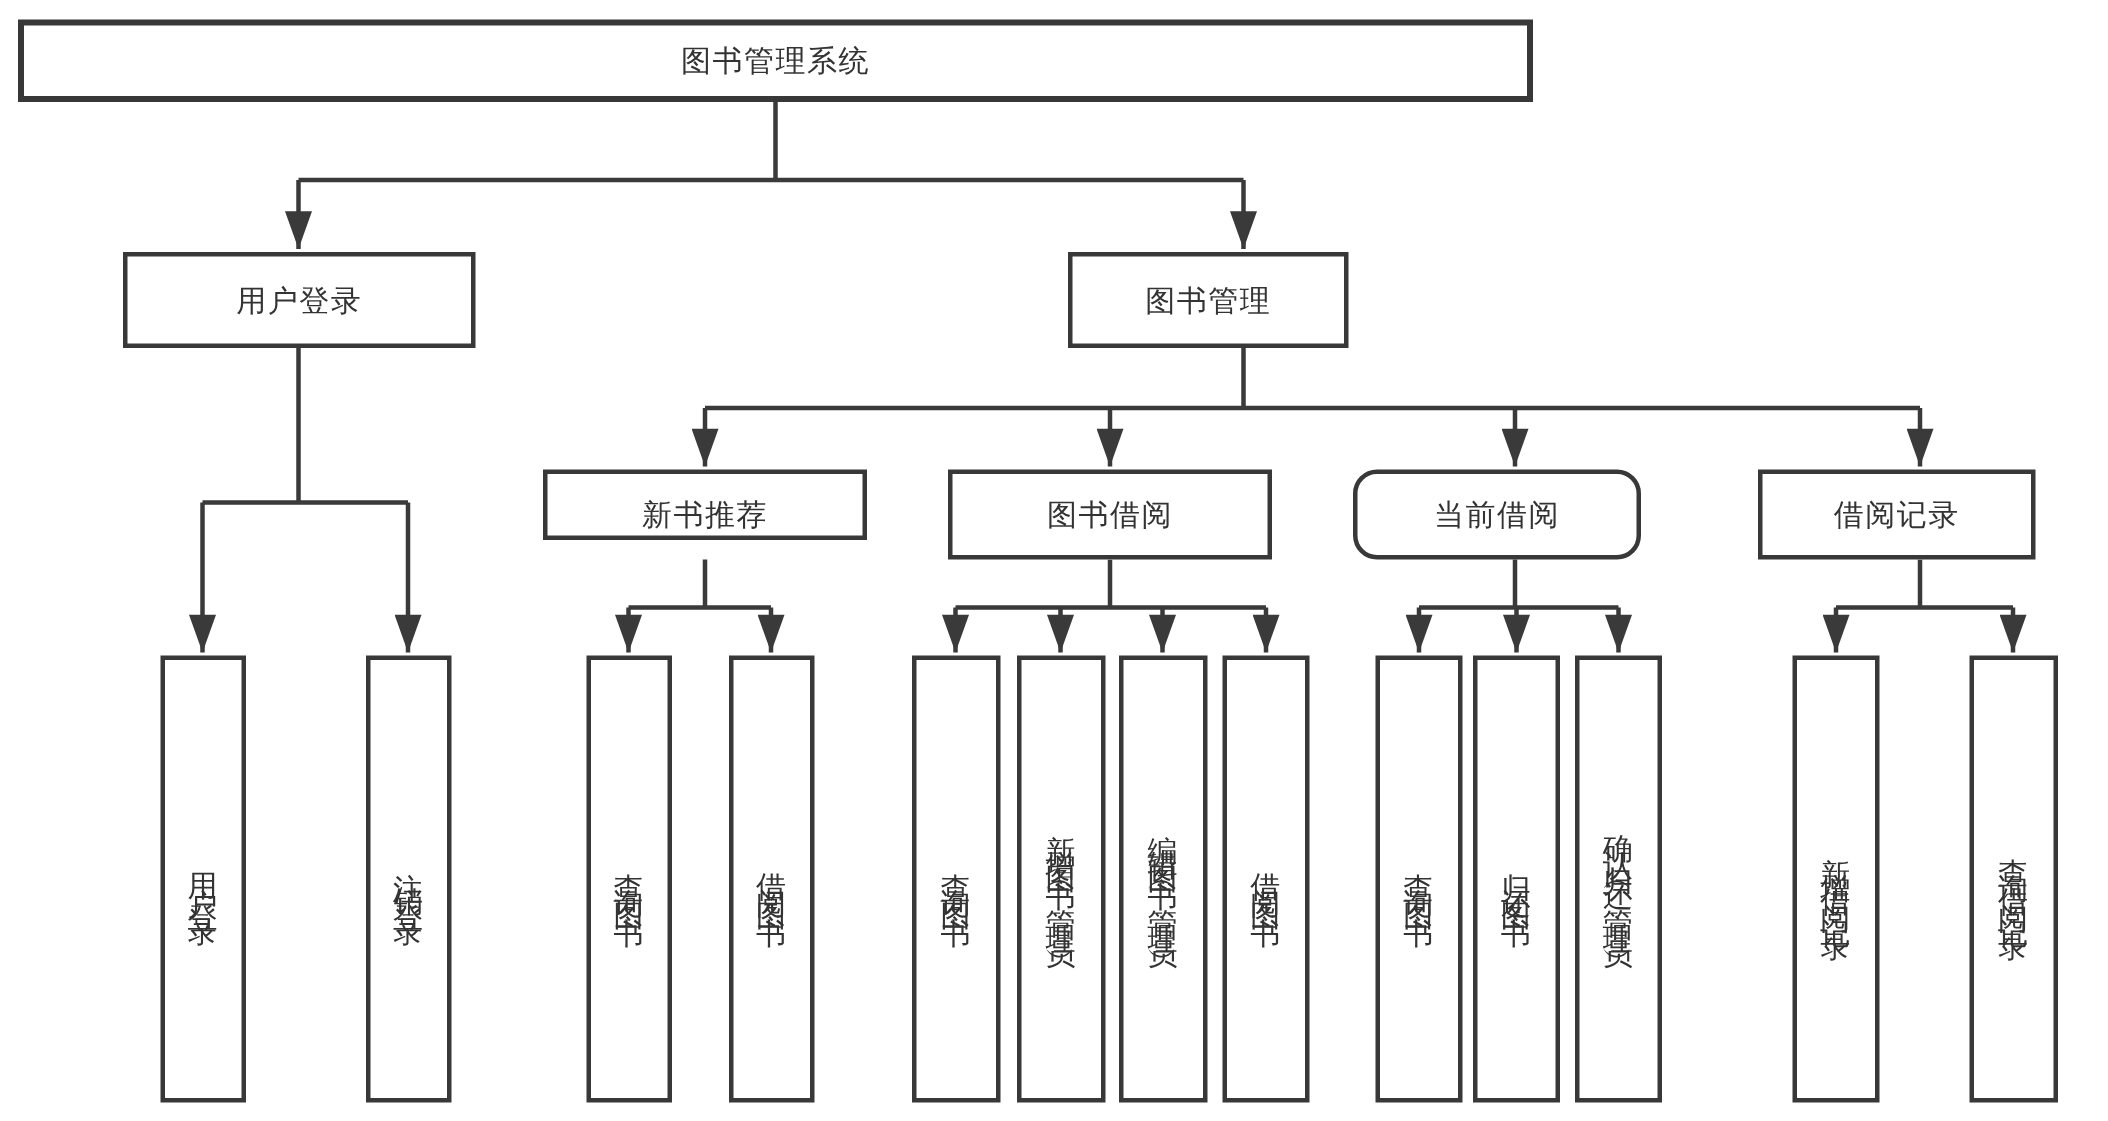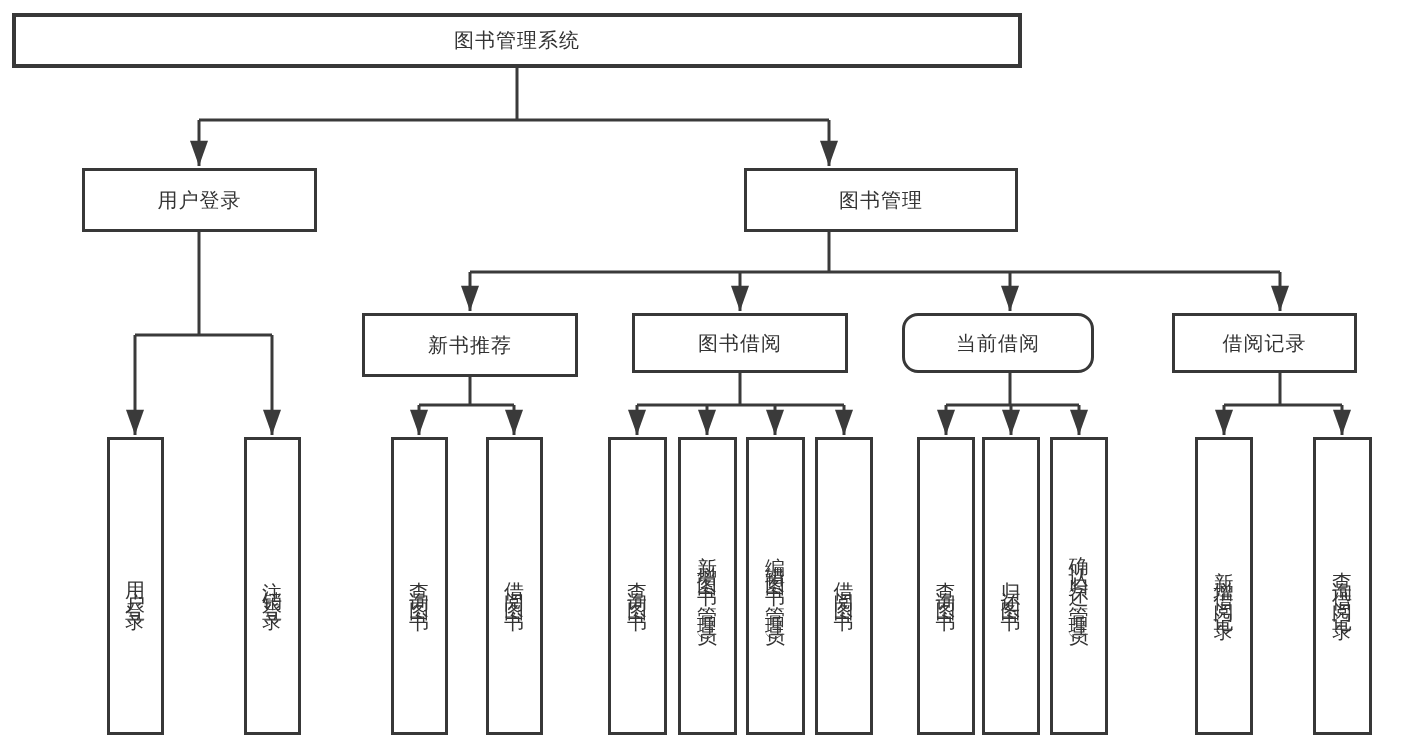--- a/index.html
+++ b/index.html
@@ -120,25 +120,25 @@
     </g>
   </svg>
 
   <div class="box root-box" style="left:12px; top:13px; width:1010px; height:55px;">
     <span class="hlabel">图书管理系统</span>
   </div>
 
   <div class="box" style="left:82px; top:168px; width:235px; height:64px;">
     <span class="hlabel">用户登录</span>
   </div>
-  <div class="box" style="left:744px; top:168px; width:274px; height:64px;">
+  <div class="box" style="left:712px; top:168px; width:187px; height:64px;">
     <span class="hlabel">图书管理</span>
   </div>
 
-  <div class="box" style="left:362px; top:313px; width:216px; height:64px;">
+  <div class="box" style="left:362px; top:313px; width:216px; height:47px;align-items:flex-end;">
     <span class="hlabel">新书推荐</span>
   </div>
   <div class="box" style="left:632px; top:313px; width:216px; height:60px;font-family:Liberation Serif, serif;">
     <span class="hlabel">图书借阅</span>
   </div>
   <div class="box" style="left:902px; top:313px; width:192px; height:60px;border-radius:16px;">
     <span class="hlabel">当前借阅</span>
   </div>
   <div class="box" style="left:1172px; top:313px; width:185px; height:60px;">
     <span class="hlabel">借阅记录</span>

